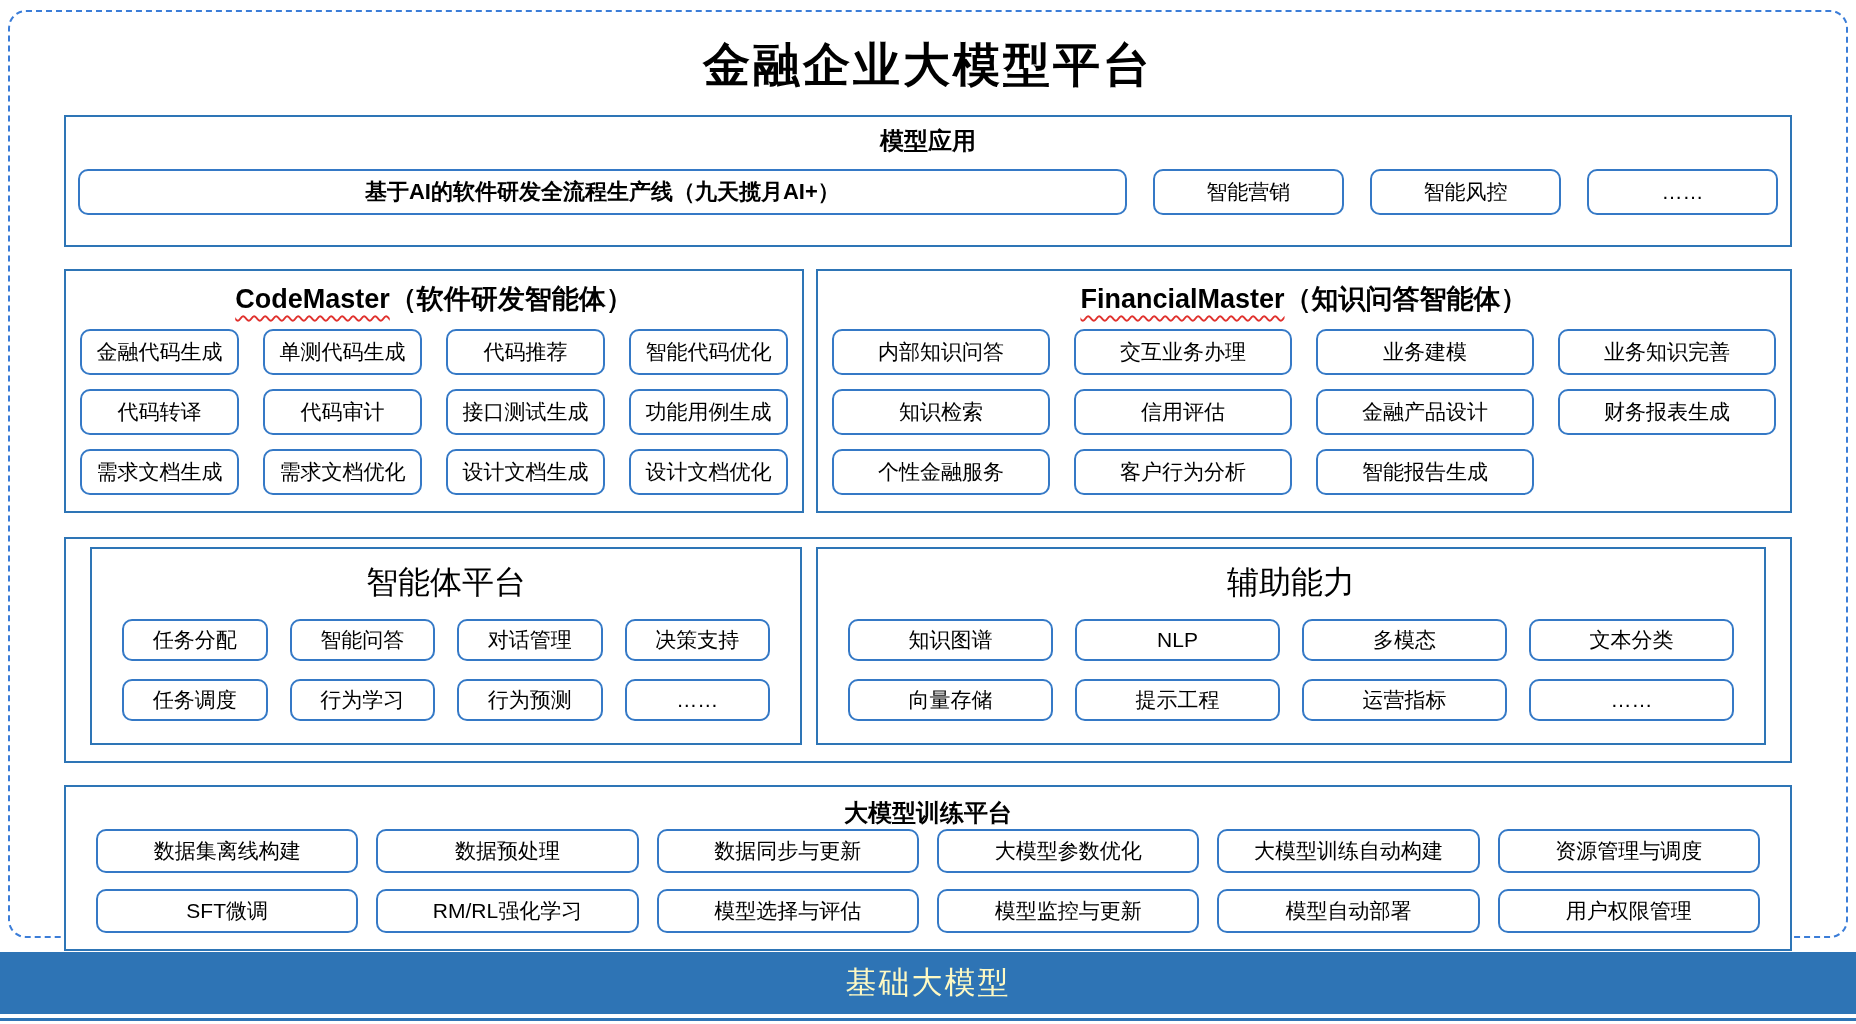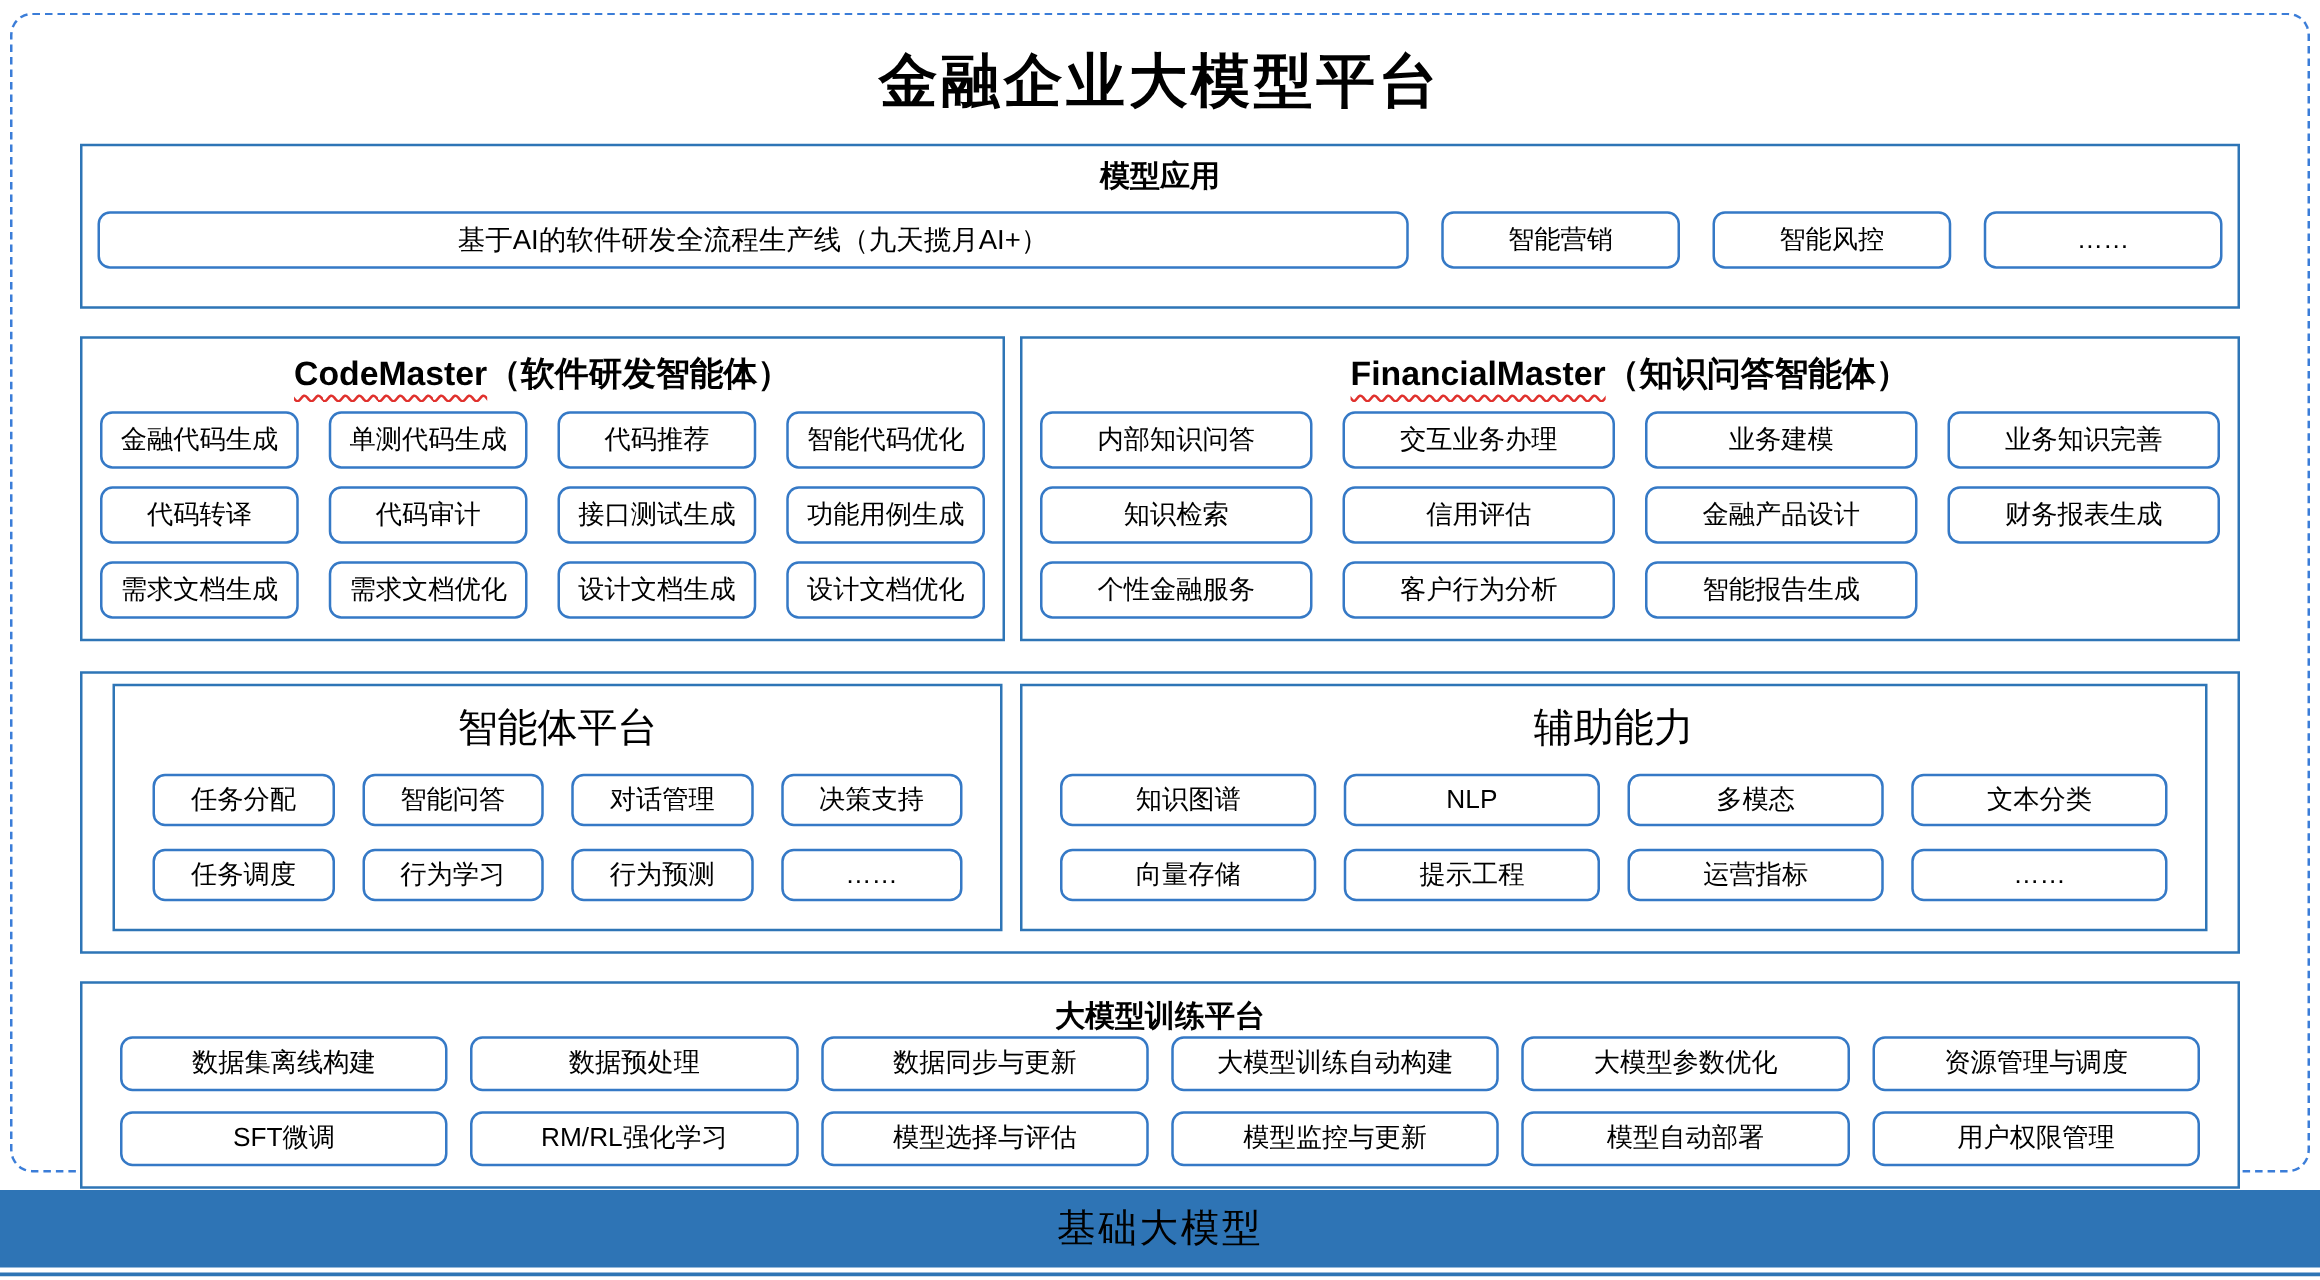--- a/index.html
+++ b/index.html
@@ -22,21 +22,21 @@
   .sec-h { text-align:center; font-weight:bold; font-size:24px; padding-top:8px; }
 
   
   .apps { height:132px; padding:0 12px; margin-bottom:22px; }
   .apps-row { display:flex; gap:26px; margin-top:12px; align-items:stretch; }
   .btn {
     border:2px solid #3579c6; border-radius:10px; background:#fff;
     display:flex; align-items:center; justify-content:center;
     font-size:21px; height:46px; text-align:center; line-height:1.1; padding:0 6px;
   }
-  .btn.big { flex:5.9; font-weight:normal; font-size:22px; }
+  .btn.big { flex:5.9; font-weight:bold; font-size:22px; }
   .btn.small { flex:1; }
 
   
   .agents-row { display:flex; gap:12px; margin-bottom:24px; }
   .agent { padding:6px 14px 16px 14px; }
   .agent.left { width:740px; flex:none; }
   .agent.right { flex:1; }
   .agent-h { text-align:center; font-size:27px; font-weight:bold; margin:4px 0 12px 0; }
   .squiggle {
     text-decoration: underline wavy #e0312d 2px;
@@ -56,21 +56,21 @@
 
   
   .training { padding:0 30px 16px 30px; }
   .training .sec-h { padding-top:10px; }
   .grid6 { display:grid; grid-template-columns:repeat(6,1fr); gap:16px 18px; }
   .grid6 .btn { height:44px; }
 
   
   .bar {
     position:absolute; left:0; top:952px; width:1856px; height:62px;
-    background:#2e74b5; color:#000000; display:flex; align-items:center; justify-content:center;
+    background:#2e74b5; color:#fef9c3; display:flex; align-items:center; justify-content:center;
     font-size:31px; letter-spacing:2px;
   }
   .bottom-line { position:absolute; left:0; top:1018px; width:1856px; height:3px; background:#2e74b5; }
 </style>
 </head>
 <body>
 
 <div class="outer">
 
   <h1 class="title">金融企业大模型平台</h1>
@@ -157,22 +157,22 @@
 
     </div>
   </section>
 
   <section class="box training">
     <div class="sec-h">大模型训练平台</div>
     <div class="grid6">
       <div class="btn">数据集离线构建</div>
       <div class="btn">数据预处理</div>
       <div class="btn">数据同步与更新</div>
+      <div class="btn">大模型参数优化</div>
       <div class="btn">大模型训练自动构建</div>
-      <div class="btn">大模型参数优化</div>
       <div class="btn">资源管理与调度</div>
       <div class="btn">SFT微调</div>
       <div class="btn">RM/RL强化学习</div>
       <div class="btn">模型选择与评估</div>
       <div class="btn">模型监控与更新</div>
       <div class="btn">模型自动部署</div>
       <div class="btn">用户权限管理</div>
     </div>
   </section>
 

